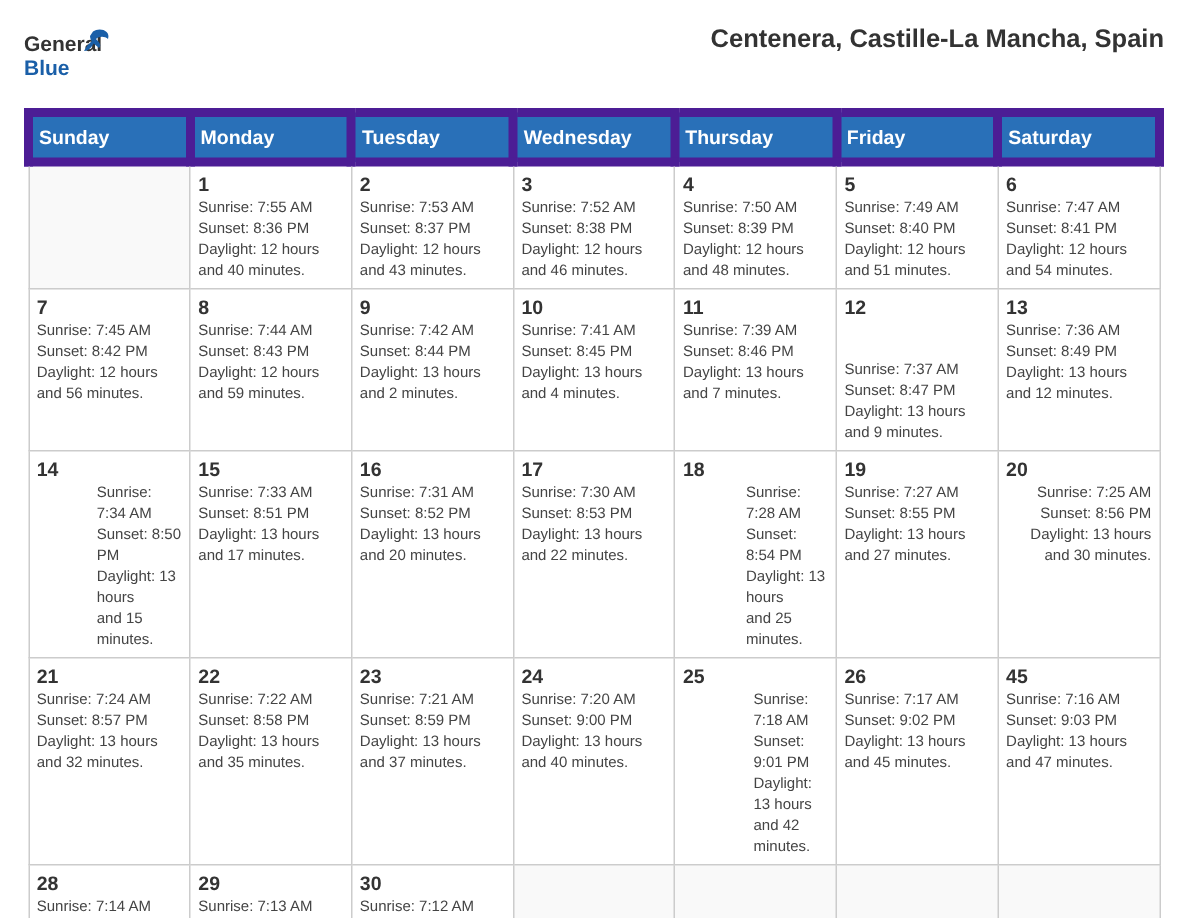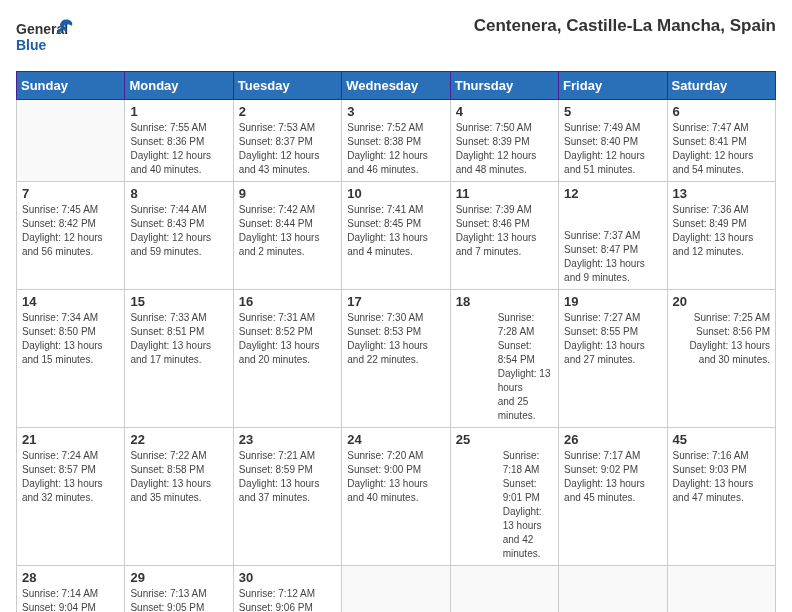--- a/index.html
+++ b/index.html
@@ -39,21 +39,21 @@
       border-collapse: collapse;
       margin-top: 6px;
     }
     .calendar thead th {
       background-color: #2970b8;
       color: #fff;
       font-size: 13px;
       font-weight: bold;
       padding: 6px 4px;
       text-align: left;
-      border: 1px solid #4c1d95;
+      border: 6px solid #4c1d95;
     }
     .calendar tbody td {
       border: 1px solid #ccc;
       vertical-align: top;
       padding: 4px 5px;
       font-size: 10.5px;
       color: #333;
       width: calc(100% / 7);
       height: 80px;
     }
@@ -199,21 +199,21 @@
           <span class="day-number">13</span>
           <div class="day-info" style="white-space: pre-line;">Sunrise: 7:36 AM
 Sunset: 8:49 PM
 Daylight: 13 hours
 and 12 minutes.</div>
         </td>
       </tr>
       <tr>
         <td>
           <span class="day-number">14</span>
-          <div class="day-info" style="white-space: pre-line;">Sunrise: 7:34 AM
+          <div class="day-info" style="white-space: pre-line; margin-left: 40px;">Sunrise: 7:34 AM
 Sunset: 8:50 PM
 Daylight: 13 hours
 and 15 minutes.</div>
         </td>
         <td>
           <span class="day-number">15</span>
           <div class="day-info" style="white-space: pre-line;">Sunrise: 7:33 AM
 Sunset: 8:51 PM
 Daylight: 13 hours
 and 17 minutes.</div>

